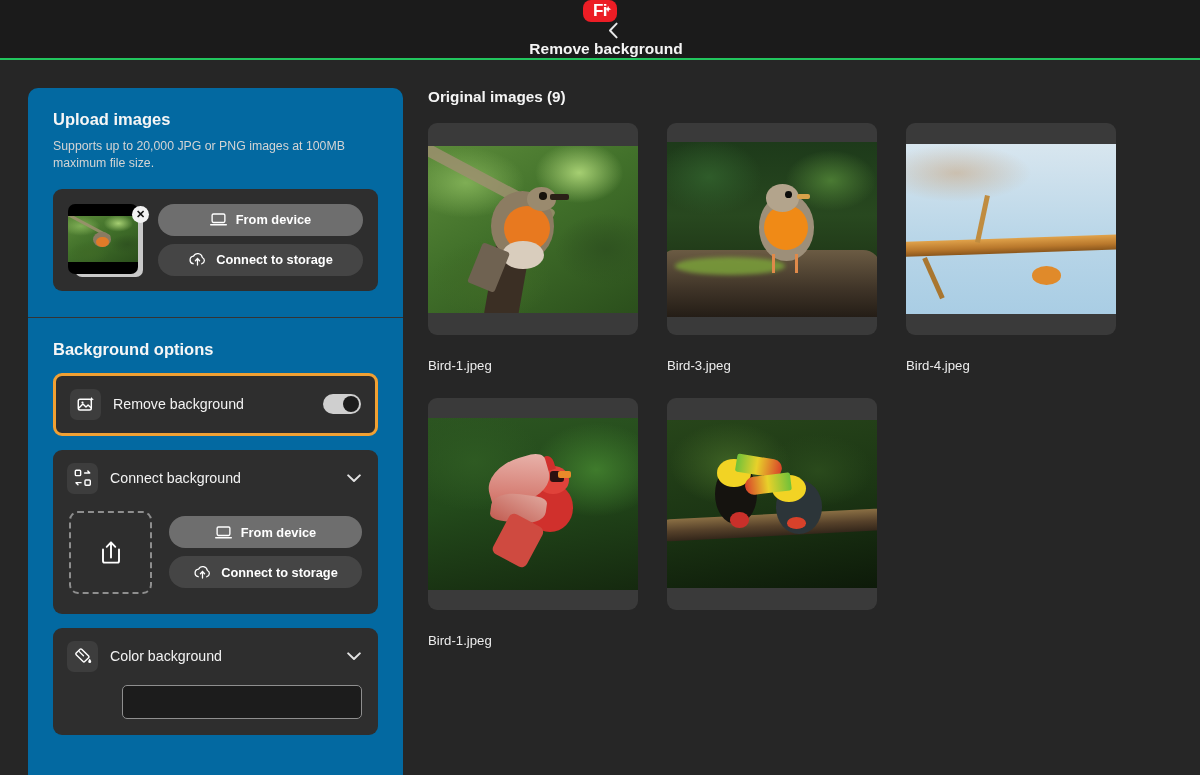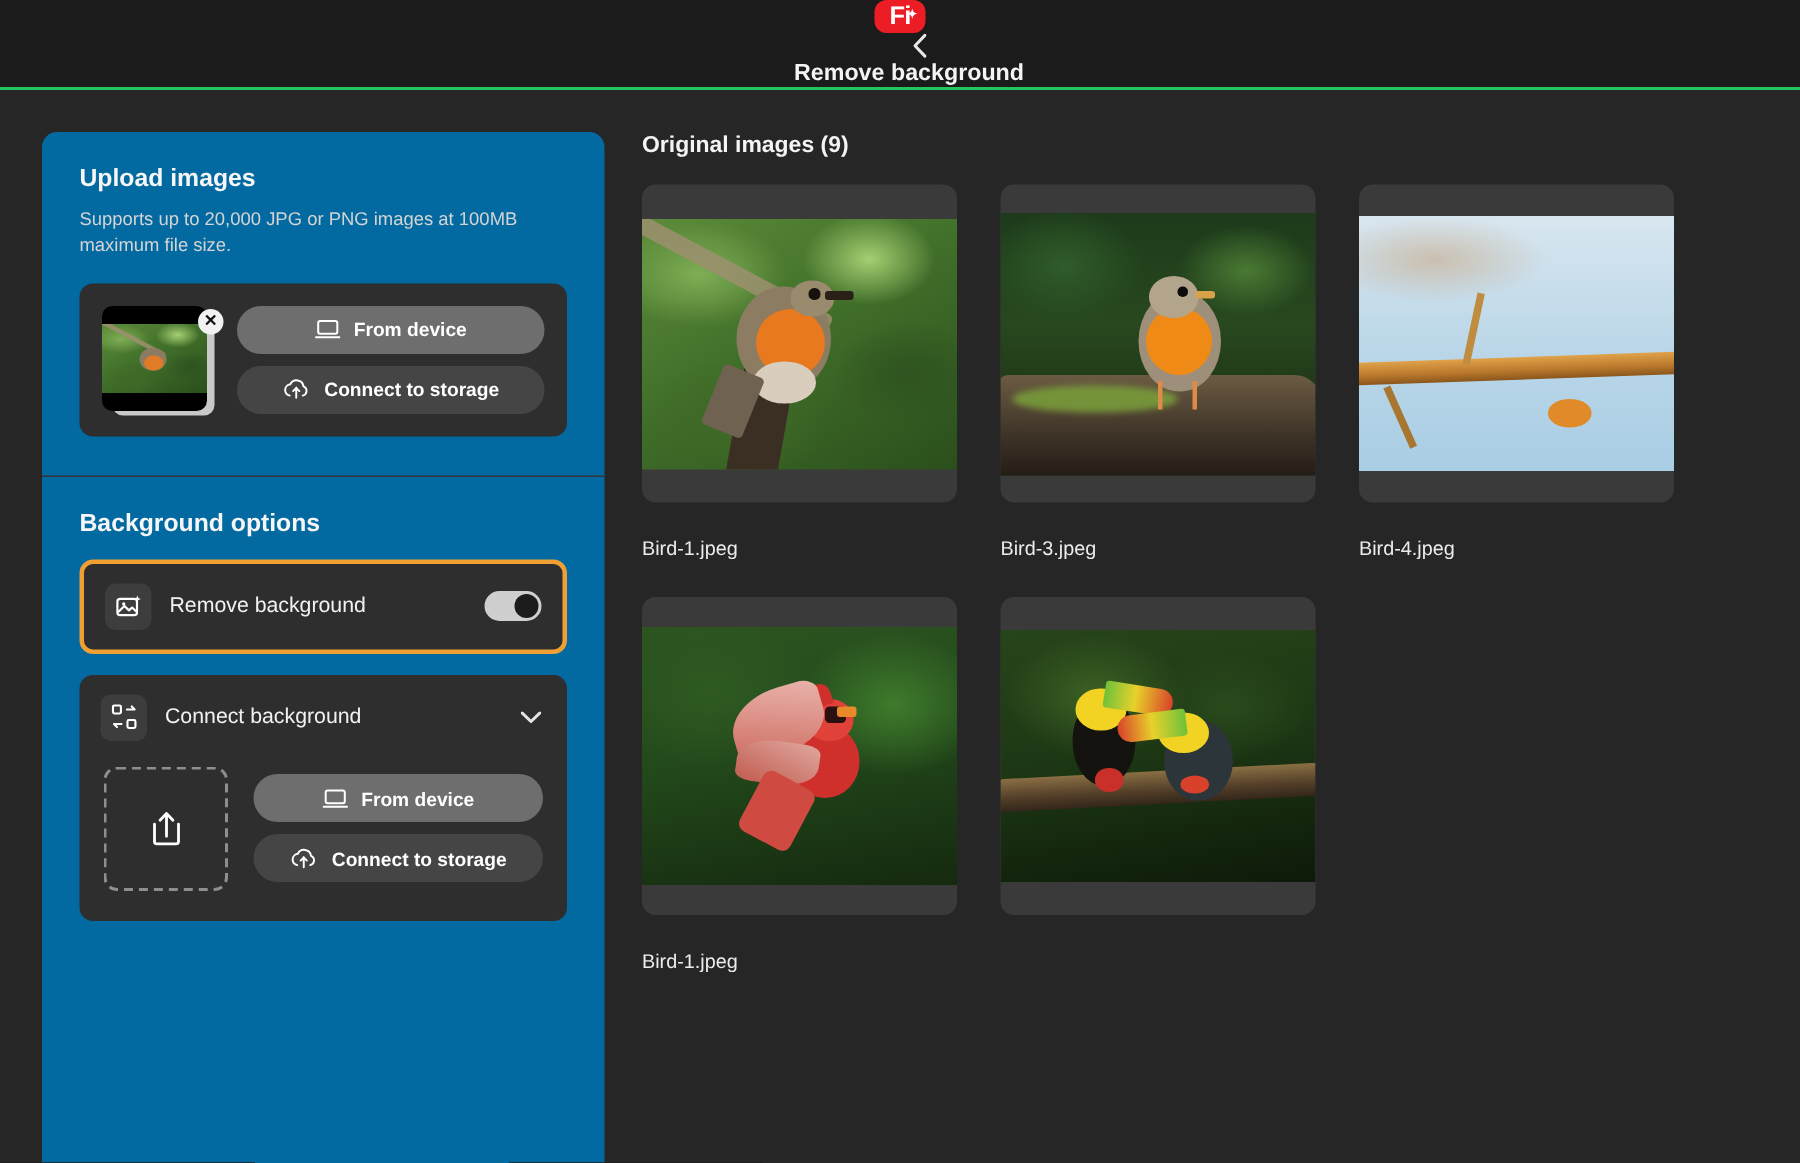--- a/index.html
+++ b/index.html
@@ -460,20 +460,40 @@
               <svg width="19" height="15" viewBox="0 0 22 17" fill="none">
                 <path d="M6 13.4A4.4 4.4 0 0 1 6.4 4.7a5.4 5.4 0 0 1 10.2 1.5 3.8 3.8 0 0 1-.6 7.2" stroke="#fff" stroke-width="1.5" stroke-linecap="round" stroke-linejoin="round"></path>
                 <path d="M11 15V7.4M11 7.4 8.6 9.9M11 7.4l2.4 2.5" stroke="#fff" stroke-width="1.5" stroke-linecap="round" stroke-linejoin="round"></path>
               </svg>
               <span>Connect to storage</span>
             </div>
           </div>
         </div>
       </div>
 
+      <div class="option-card">
+        <div class="option-head">
+          <div class="opt-icon">
+            <svg width="18" height="18" viewBox="0 0 19 19" fill="none">
+              <path d="M8.1 2.3 15.4 9.6a1.2 1.2 0 0 1 0 1.7l-4.1 4.1a1.2 1.2 0 0 1-1.7 0L2.3 8.1a1.2 1.2 0 0 1 0-1.7l4.1-4.1a1.2 1.2 0 0 1 1.7 0Z" stroke="#fff" stroke-width="1.5" stroke-linejoin="round"></path>
+              <path d="M5.6 4.9 10 9.3" stroke="#fff" stroke-width="1.4" stroke-linecap="round"></path>
+              <path d="M16.6 12.4s1.6 2 1.6 3a1.6 1.6 0 1 1-3.2 0c0-1 1.6-3 1.6-3Z" fill="#fff"></path>
+            </svg>
+          </div>
+          <div class="opt-label">Color background</div>
+          <div class="chev">
+            <svg width="14" height="9" viewBox="0 0 14 9" fill="none">
+              <path d="M1.2 1.4 7 7l5.8-5.6" stroke="#e3e3e3" stroke-width="2" stroke-linecap="round" stroke-linejoin="round"></path>
+            </svg>
+          </div>
+        </div>
+        <div class="color-input-row">
+          <input class="color-input" value="" style="">
+        </div>
+      </div>
     </div>
   </div>
 
   <div class="gallery">
     <div class="gallery-title">Original images (9)</div>
     <div class="grid">
 
       <div class="card">
         <div class="card-tile">
           <div class="card-img photo ph-robin-branch" style="height:167px">

